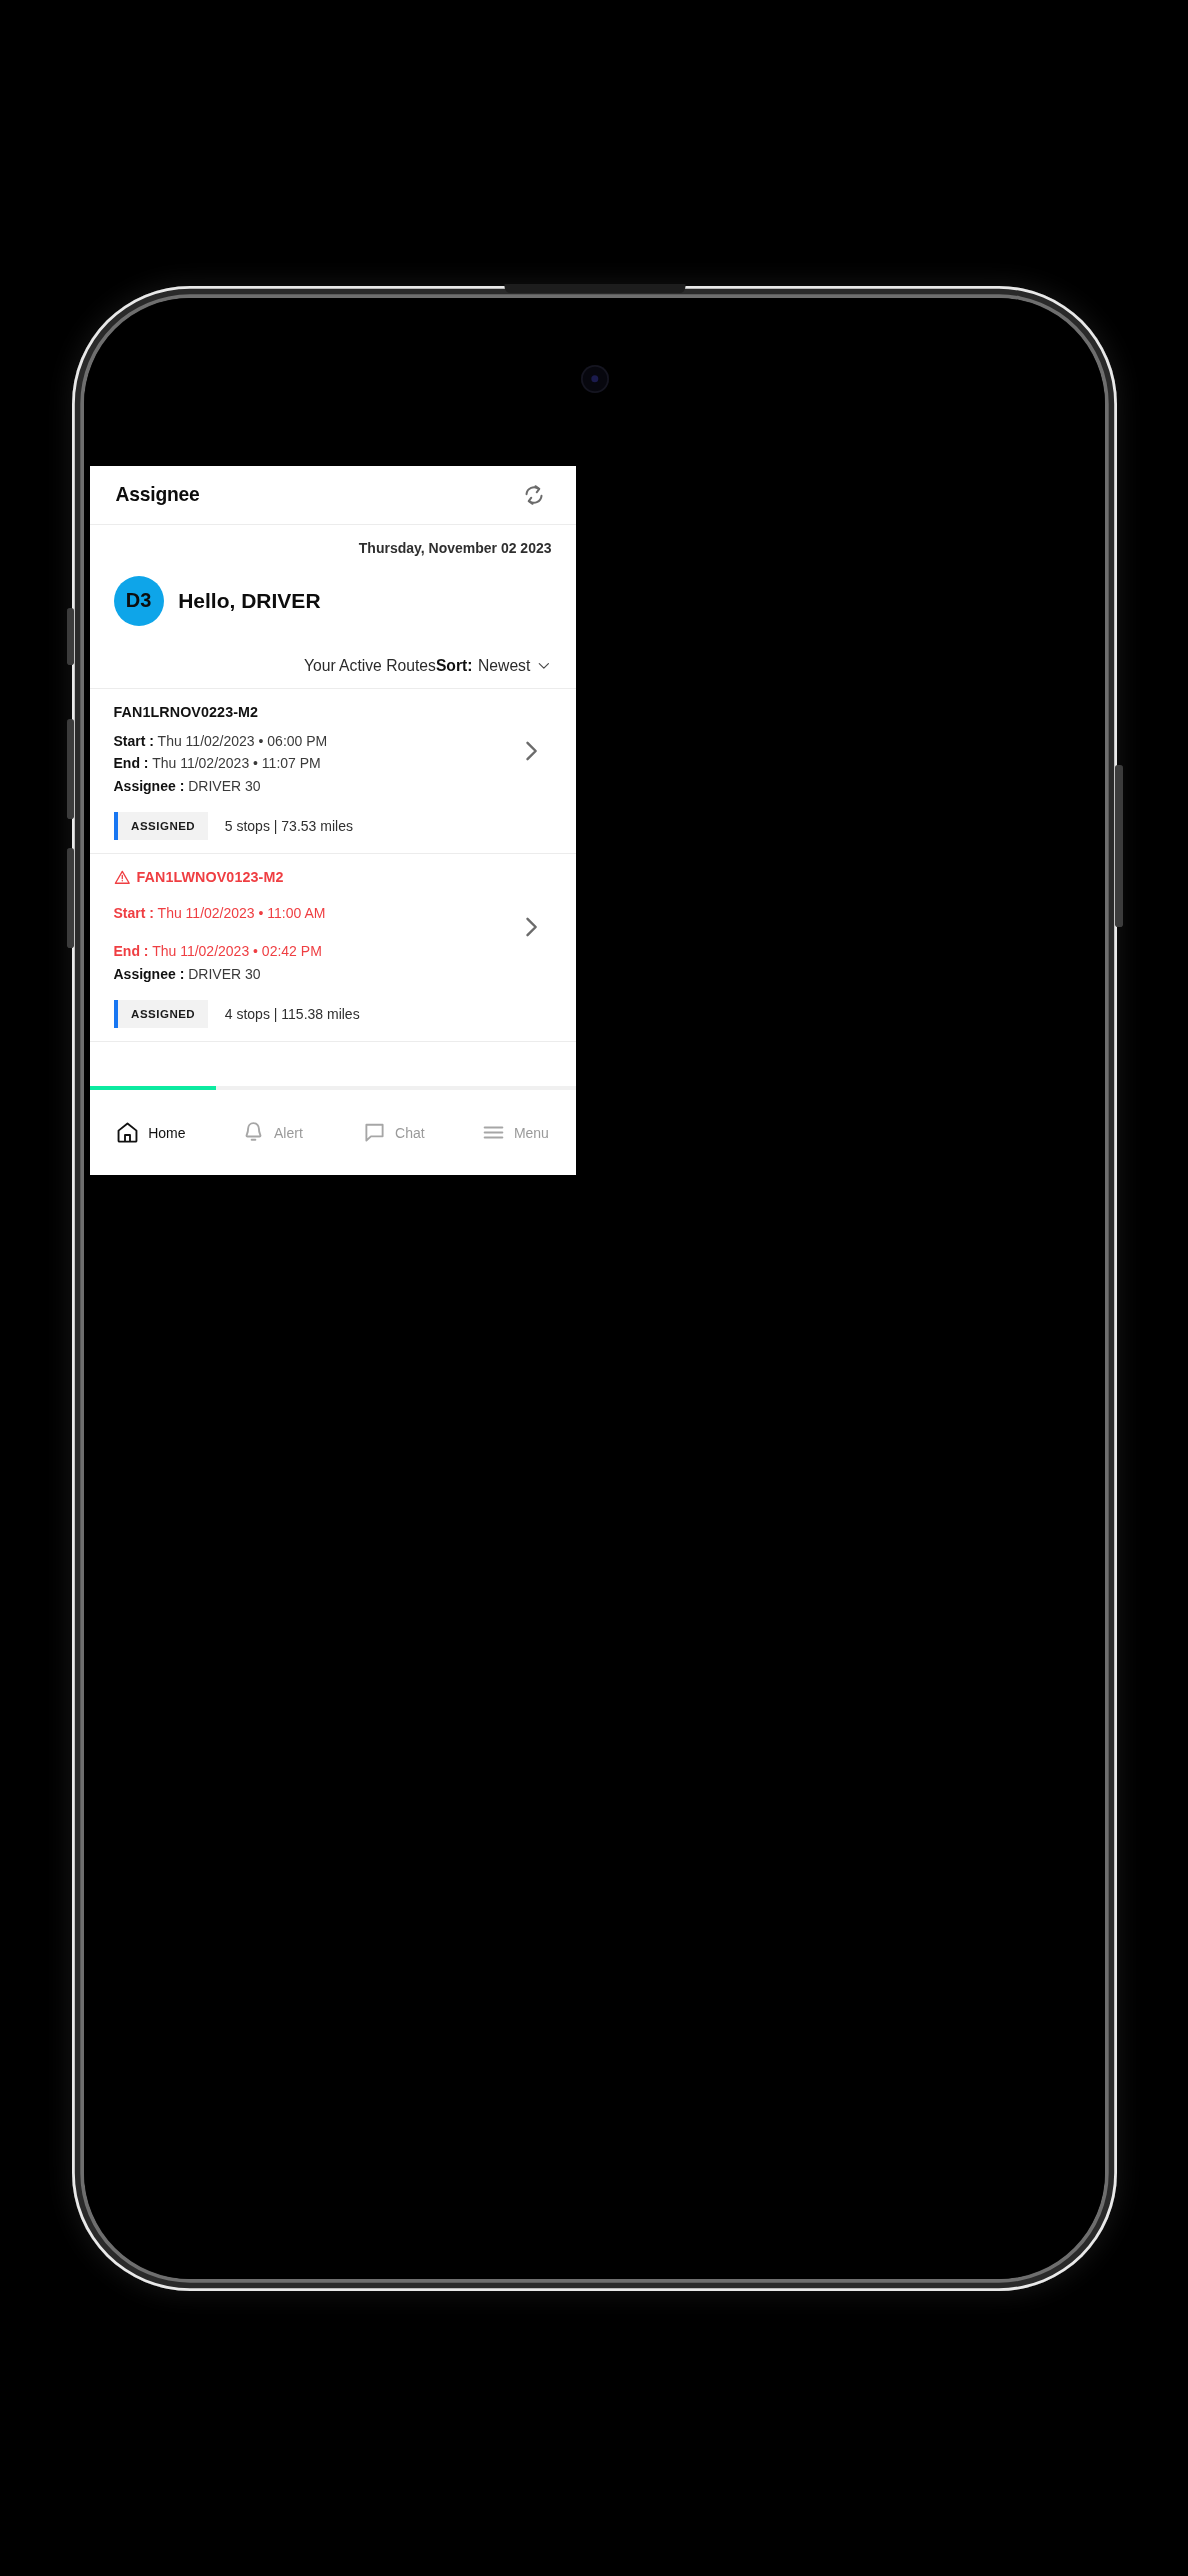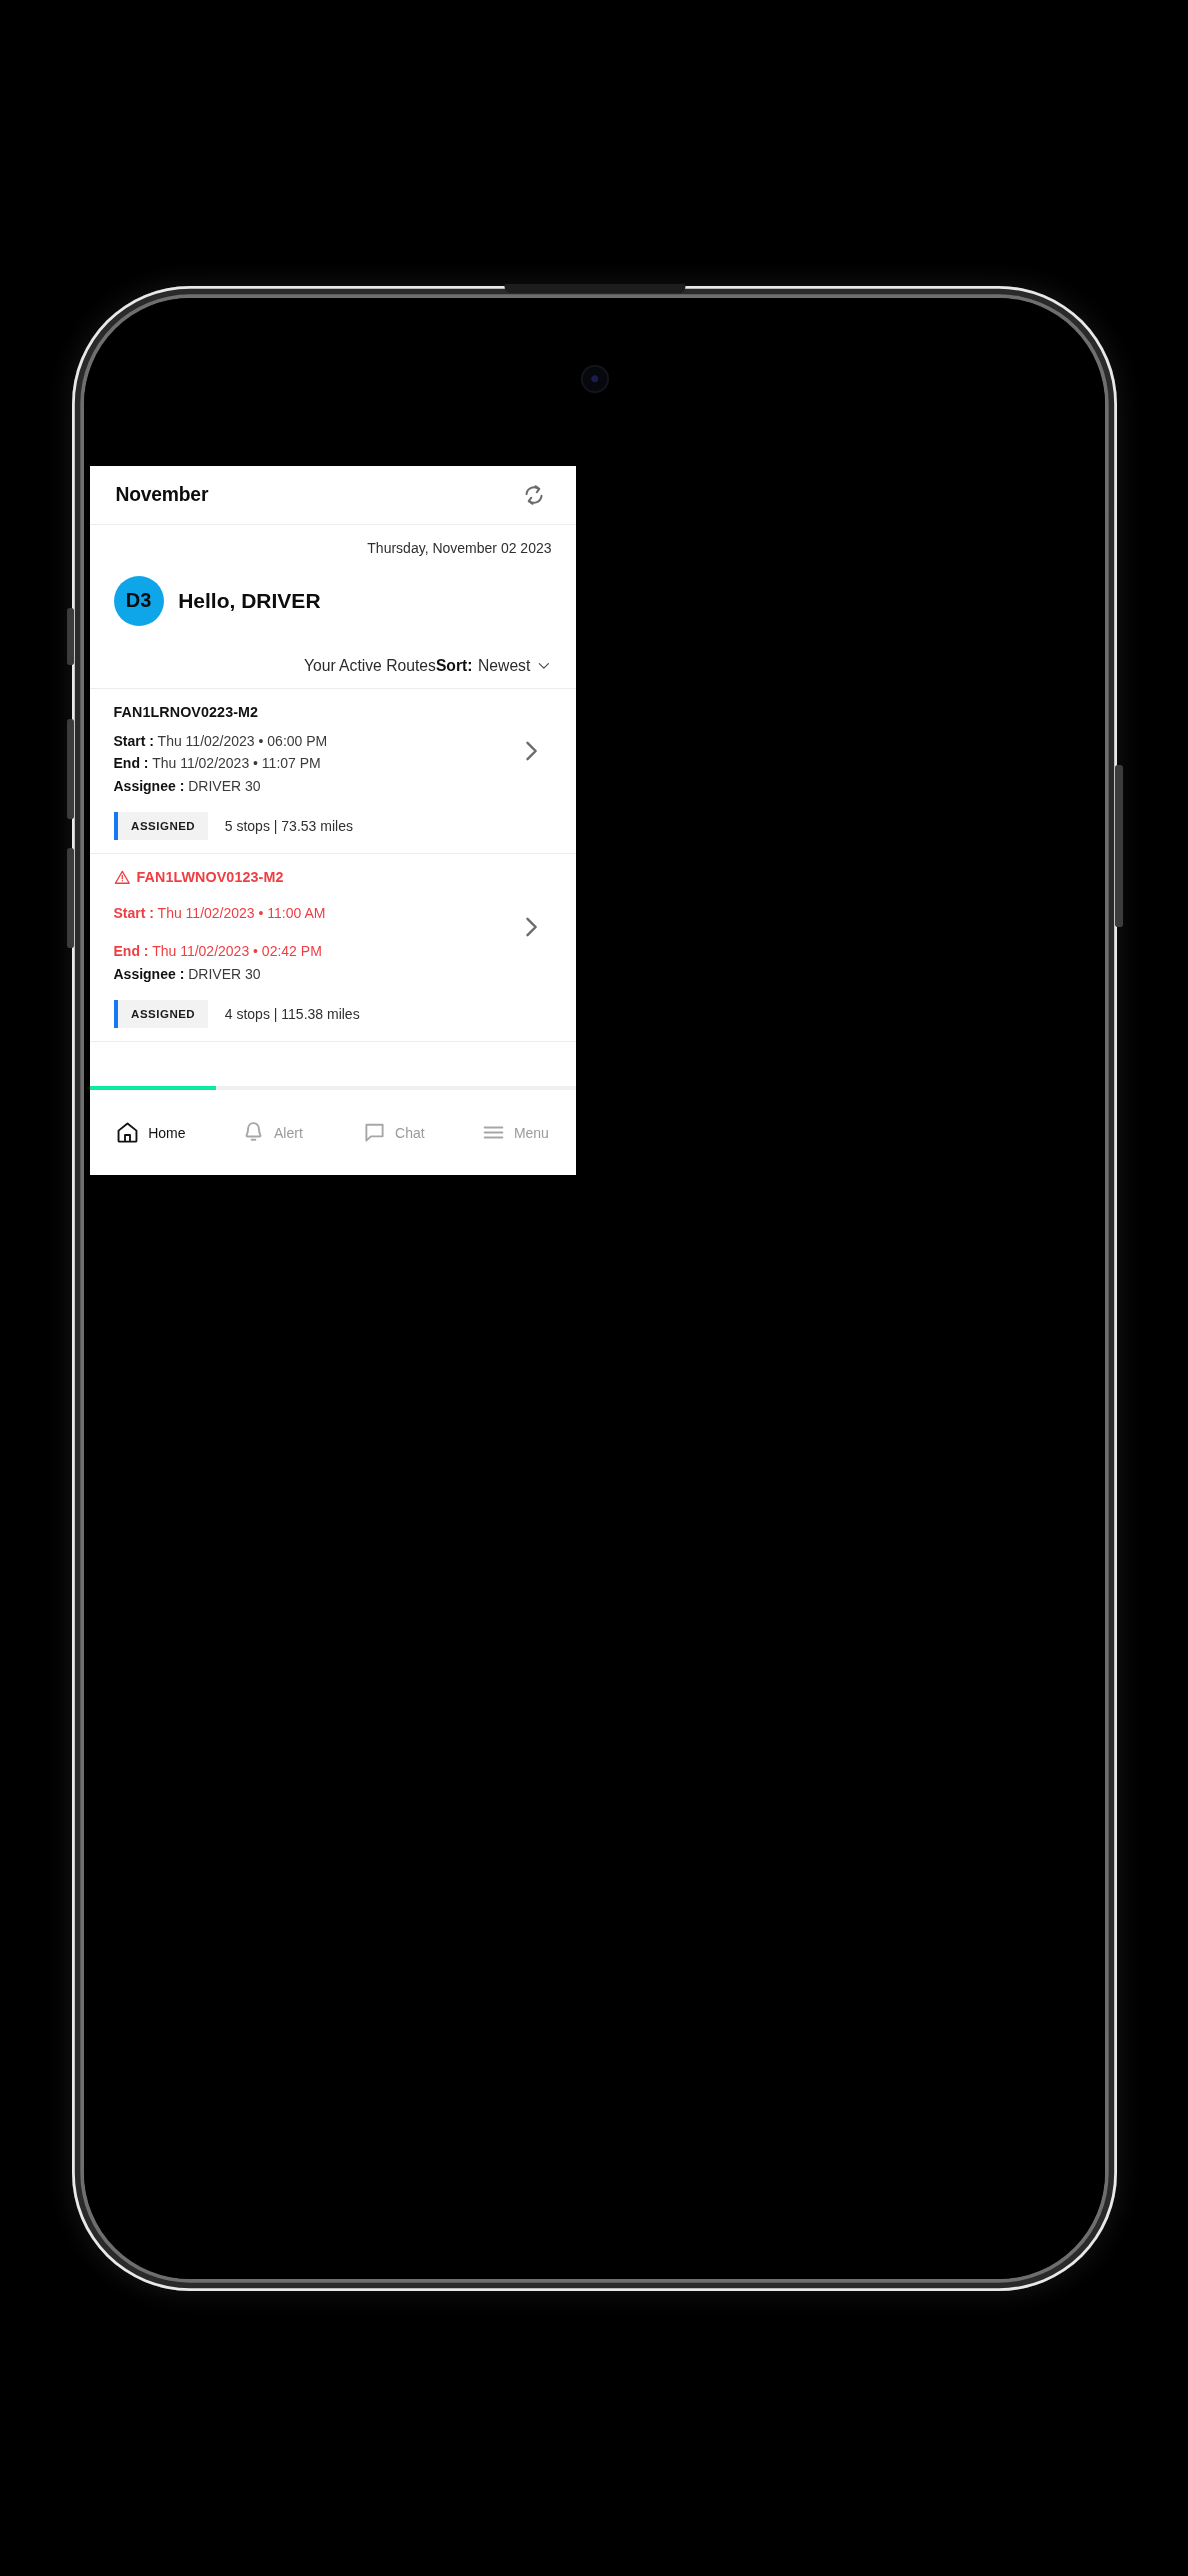--- a/index.html
+++ b/index.html
@@ -66,21 +66,21 @@
   #page-title{
     font-size:19.3px;font-weight:bold;color:#0d0d0d;letter-spacing:-0.2px;
   }
   #refresh-button{
     width:31px;height:31px;display:flex;align-items:center;justify-content:center;
     cursor:pointer;
   }
 
   
   #date-row{
-    padding:14.7px 24px 0 24px;text-align:right;
+    padding:14.7px 24px 0 24px;text-align:right;font-weight:bold;
   }
   #current-date{font-size:14px;color:#2f2f2f;}
 
   
   #greeting-row{
     display:flex;align-items:center;gap:14.7px;
     padding:20px 24px 22px 24px;
   }
   #avatar{
     width:50px;height:50px;border-radius:50%;
@@ -168,21 +168,21 @@
     <div id="camera-dot"></div>
   </div>
   <div class="side-btn" id="btn-silent"></div>
   <div class="side-btn" id="btn-vol-up"></div>
   <div class="side-btn" id="btn-vol-down"></div>
   <div class="side-btn" id="btn-power"></div>
 
   <div id="app-screen">
 
     <div id="app-header">
-      <div id="page-title">November</div>
+      <div id="page-title">Assignee</div>
       <div id="refresh-button">
         <svg width="24" height="24" viewBox="0 0 24 24" fill="none">
           <path d="M4.5 11.2a7.5 7.5 0 0 1 12.3-5.1" stroke="#6b6b6b" stroke-width="2" stroke-linecap="round"></path>
           <path d="M19.5 12.8a7.5 7.5 0 0 1-12.3 5.1" stroke="#6b6b6b" stroke-width="2" stroke-linecap="round"></path>
           <path d="M13.4 3.2l3.9 2.6-2.6 3.5" stroke="#6b6b6b" stroke-width="2" stroke-linecap="round" stroke-linejoin="round"></path>
           <path d="M10.6 20.8l-3.9-2.6 2.6-3.5" stroke="#6b6b6b" stroke-width="2" stroke-linecap="round" stroke-linejoin="round"></path>
         </svg>
       </div>
     </div>
 

